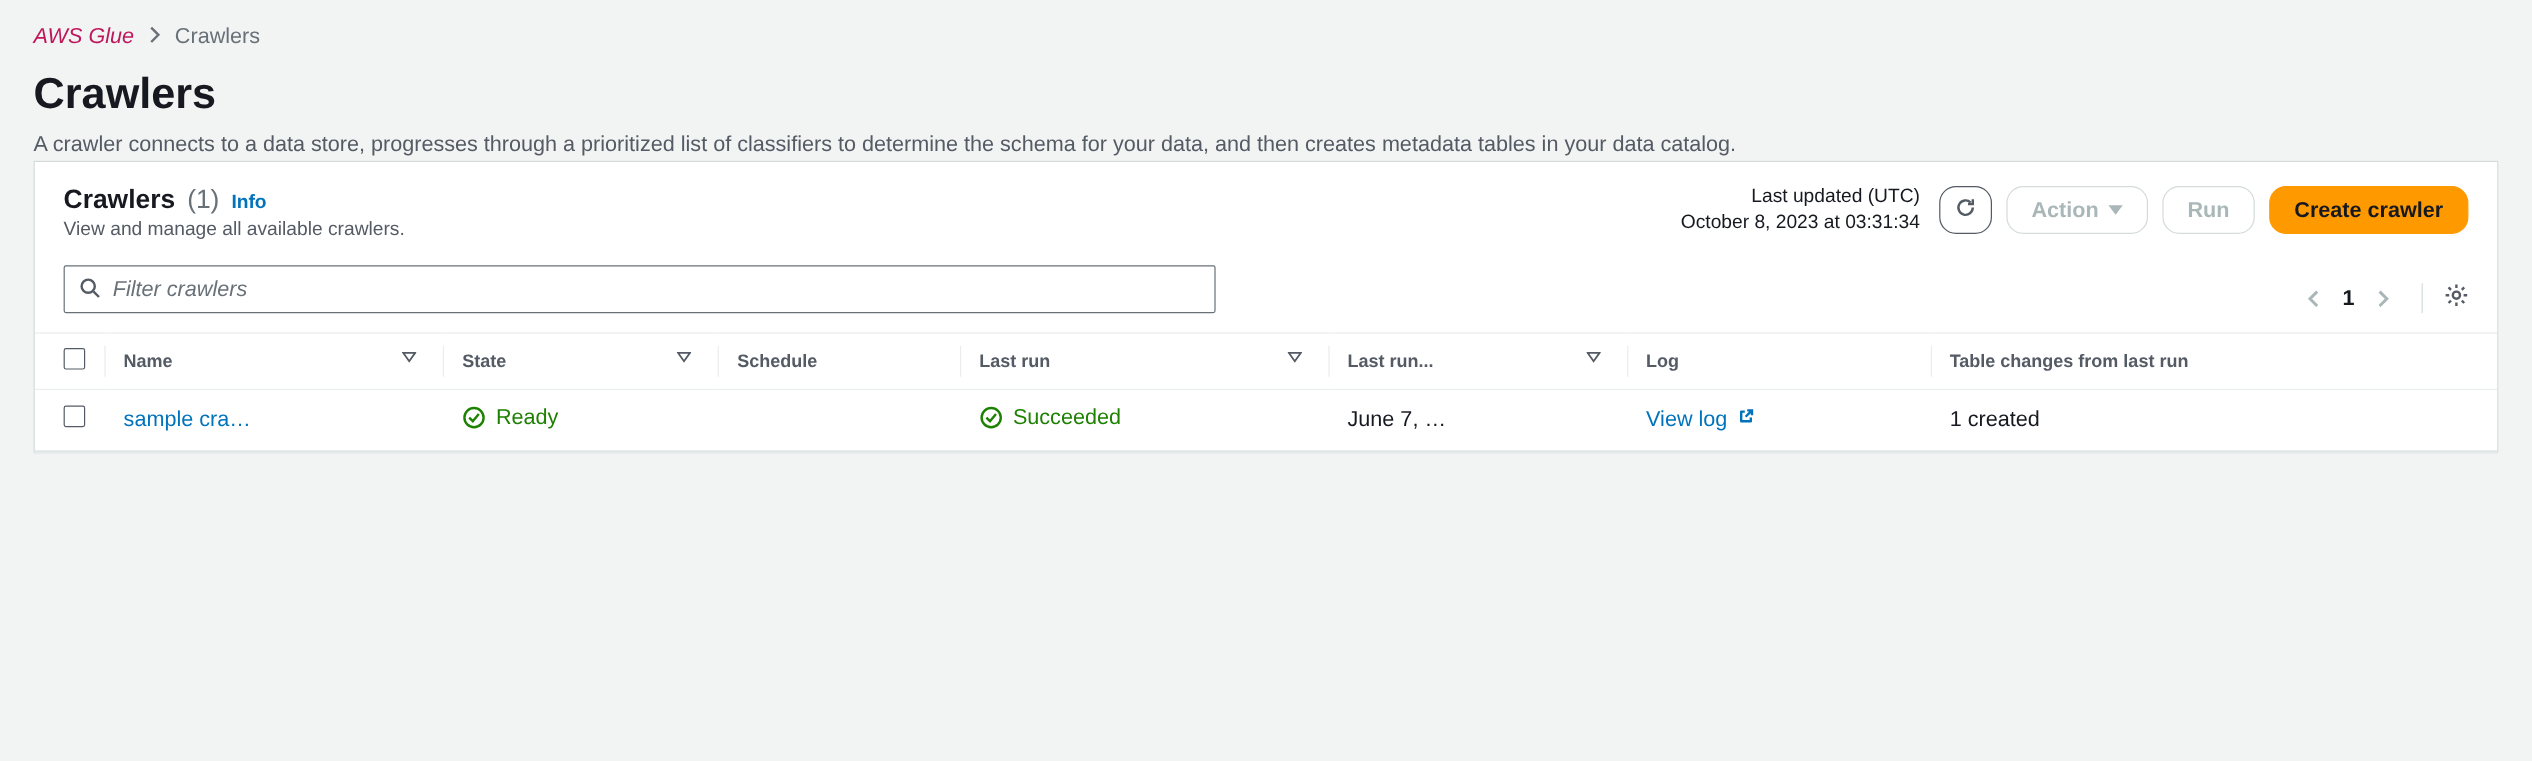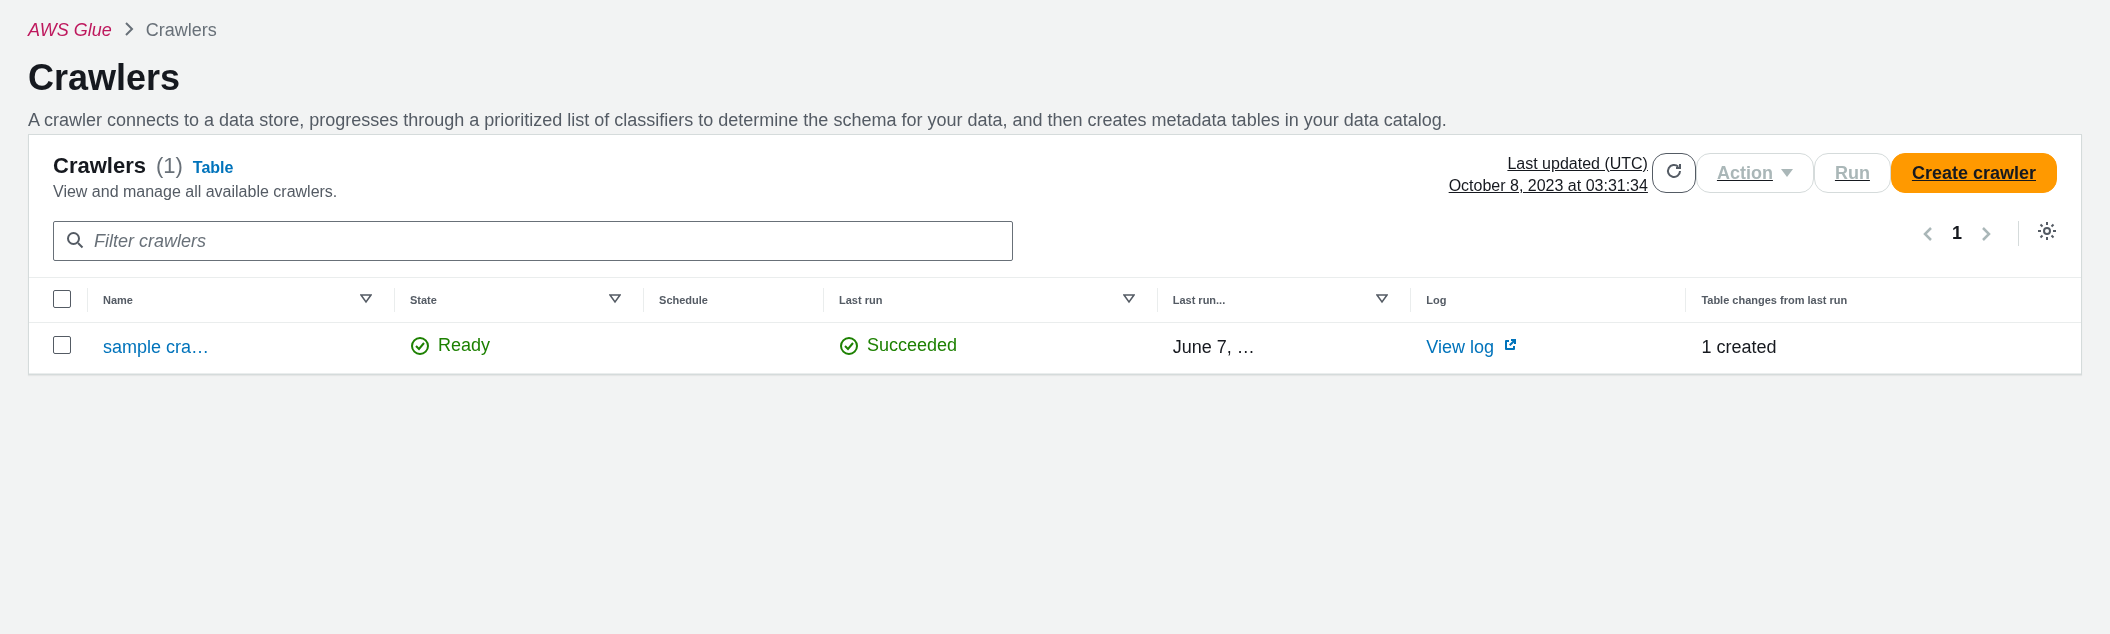--- a/index.html
+++ b/index.html
@@ -83,23 +83,22 @@
       font-size: 16px;
       font-weight: 700;
       cursor: pointer;
     }
     .panel-sub {
       color: #545b64;
       font-size: 16px;
     }
     .panel-header-right {
       display: flex;
-      align-items: flex-start;
-      gap: 0;
-      text-decoration: underline;
+      align-items: center;
+      gap: 12px;
     }
     .last-updated {
       text-align: right;
       color: #16191f;
       font-size: 16px;
       line-height: 1.4;
       margin-right: 4px;
     }
     .btn {
       display: inline-flex;
@@ -132,21 +131,21 @@
     }
     .caret-down {
       width: 0;
       height: 0;
       border-left: 6px solid transparent;
       border-right: 6px solid transparent;
       border-top: 8px solid currentColor;
     }
     .toolbar-row {
       display: flex;
-      align-items: flex-start;
+      align-items: flex-end;
       padding: 8px 24px 16px 24px;
       gap: 12px;
     }
     .search-box {
       display: flex;
       align-items: center;
       flex: 0 0 auto;
       width: 960px;
       height: 40px;
       border: 1px solid #687078;
@@ -194,21 +193,21 @@
       cursor: pointer;
       display: flex;
       align-items: center;
     }
     table {
       width: 100%;
       border-collapse: collapse;
     }
     thead th {
       text-align: left;
-      font-size: 11px;
+      font-size: 15px;
       font-weight: 700;
       color: #545b64;
       padding: 12px 16px;
       border-top: 1px solid #eaeded;
       border-bottom: 1px solid #eaeded;
       position: relative;
     }
     thead th:not(:first-child)::before {
       content: '';
       position: absolute;
@@ -282,21 +281,21 @@
 
   <h1 class="page-title">Crawlers</h1>
   <p class="page-desc">A crawler connects to a data store, progresses through a prioritized list of classifiers to determine the schema for your data, and then creates metadata tables in your data catalog.</p>
 
   <div class="panel">
     <div class="panel-header">
       <div class="panel-header-left">
         <div class="panel-title-row">
           <span class="panel-title">Crawlers</span>
           <span class="panel-count">(1)</span>
-          <span class="info-link">Table</span>
+          <span class="info-link">Info</span>
         </div>
         <div class="panel-sub">View and manage all available crawlers.</div>
       </div>
       <div class="panel-header-right">
         <div class="last-updated">
           <div>Last updated (UTC)</div>
           <div>October 8, 2023 at 03:31:34</div>
         </div>
         <button class="btn btn-icon">
           <span>

